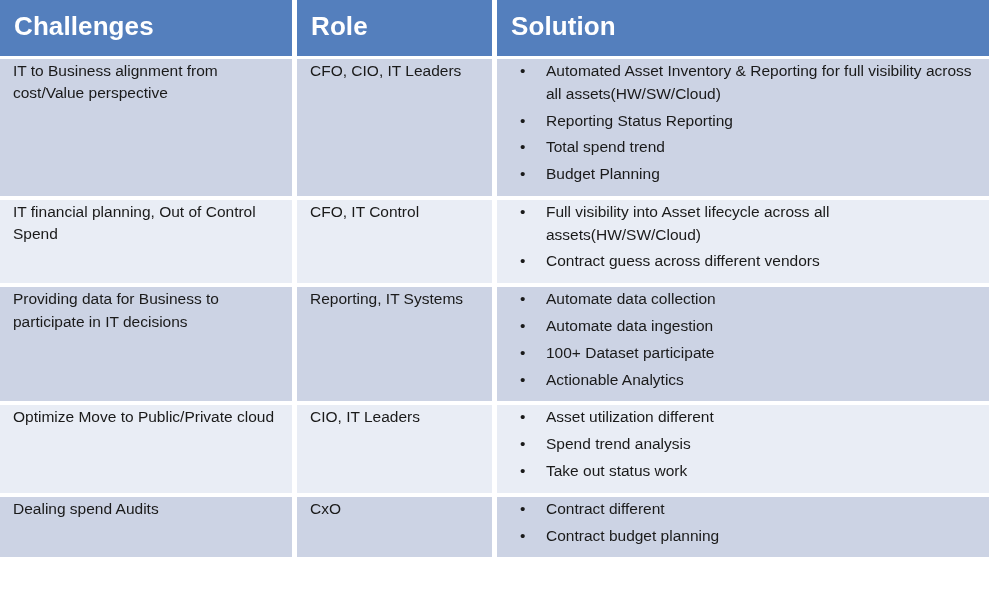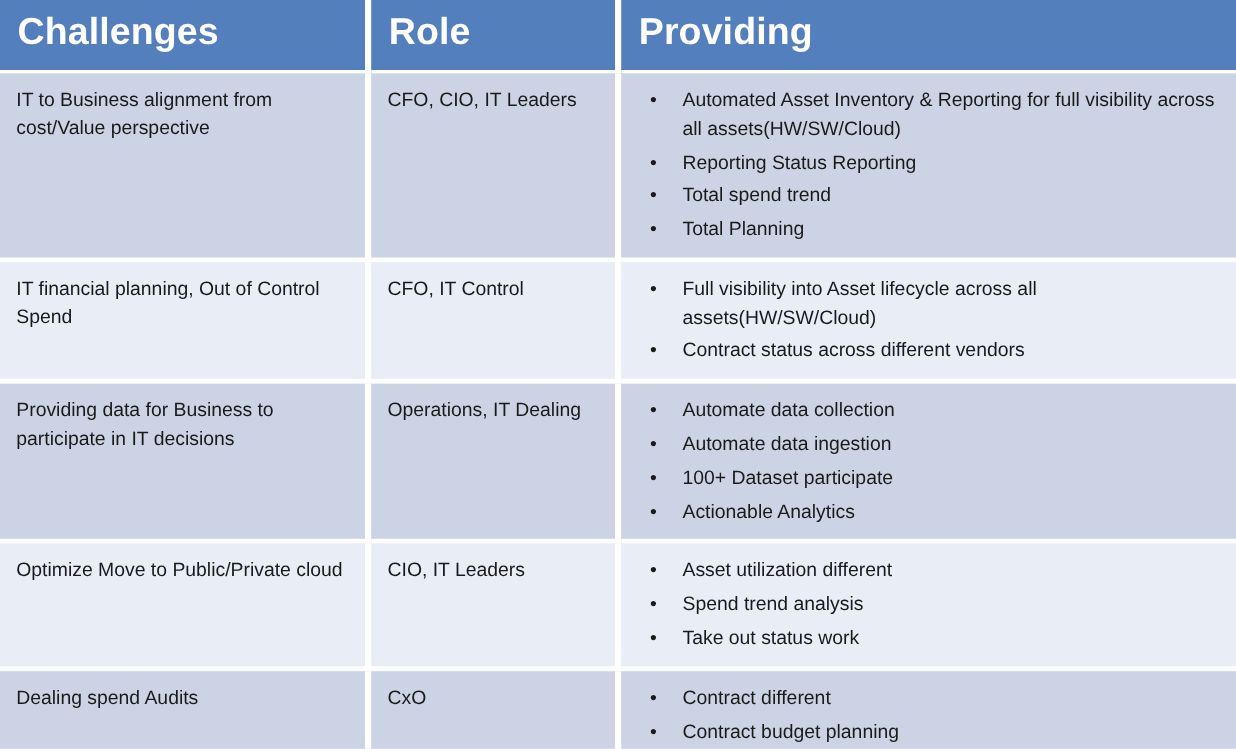--- a/index.html
+++ b/index.html
@@ -34,40 +34,40 @@
   col.col-role       { width: 200px; }
   col.col-solution   { width: 492px; }
 
   
   thead th {
     background: #提;
   }
   thead tr th {
     background: #547fbd;
     color: #ffffff;
-    font-size: 30px;
+    font-size: 26px;
     font-weight: bold;
     text-align: left;
     vertical-align: middle;
     height: 52px;
     padding: 0 0 4px 14px;
     border-right: 5px solid #ffffff;
     border-bottom: 3px solid #ffffff;
     letter-spacing: 0.1px;
   }
   thead tr th.last-col {
     border-right: none;
   }
 
   
   tbody td {
     vertical-align: top;
     font-size: 15.5px;
     color: #1a1a1a;
-    padding: 11px 12px 10px 13px;
+    padding: 1px 12px 10px 13px;
     border-right: 5px solid #ffffff;
     border-bottom: 4px solid #ffffff;
     line-height: 1.45;
   }
   tbody td.last-col { border-right: none; }
   tbody tr.row-dark td  { background: #ccd3e4; }
   tbody tr.row-light td { background: #e9edf5; }
   tbody tr:last-child td { border-bottom: none; }
 
   
@@ -102,60 +102,60 @@
   <table class="challenge-table">
     <colgroup>
       <col class="col-challenges">
       <col class="col-role">
       <col class="col-solution">
     </colgroup>
     <thead>
       <tr>
         <th>Challenges</th>
         <th>Role</th>
-        <th class="last-col">Providing</th>
+        <th class="last-col">Solution</th>
       </tr>
     </thead>
     <tbody id="table-body">
         <tr class="row-dark">
           <td>
             <span class="cell-text">IT to Business alignment from cost/Value perspective</span>
           </td>
           <td>
             <span class="role-text">CFO, CIO, IT Leaders</span>
           </td>
           <td class="last-col">
             <ul class="bullets">
               <li><span class="bullet-dot">•</span><span>Automated Asset Inventory &amp; Reporting for full visibility across all assets(HW/SW/Cloud)</span></li>
               <li><span class="bullet-dot">•</span><span>Reporting Status Reporting</span></li>
               <li><span class="bullet-dot">•</span><span>Total spend trend</span></li>
-              <li><span class="bullet-dot">•</span><span>Total Planning</span></li>
+              <li><span class="bullet-dot">•</span><span>Budget Planning</span></li>
             </ul>
           </td>
         </tr>
         <tr class="row-light">
           <td>
             <span class="cell-text">IT financial planning, Out of Control Spend</span>
           </td>
           <td>
             <span class="role-text">CFO, IT Control</span>
           </td>
           <td class="last-col">
             <ul class="bullets">
               <li><span class="bullet-dot">•</span><span>Full visibility into Asset lifecycle across all assets(HW/SW/Cloud)</span></li>
-              <li><span class="bullet-dot">•</span><span>Contract status across different vendors</span></li>
+              <li><span class="bullet-dot">•</span><span>Contract guess across different vendors</span></li>
             </ul>
           </td>
         </tr>
         <tr class="row-dark">
           <td>
             <span class="cell-text">Providing data for Business to participate in IT decisions</span>
           </td>
           <td>
-            <span class="role-text">Operations, IT Dealing</span>
+            <span class="role-text">Reporting, IT Systems</span>
           </td>
           <td class="last-col">
             <ul class="bullets">
               <li><span class="bullet-dot">•</span><span>Automate data collection</span></li>
               <li><span class="bullet-dot">•</span><span>Automate data ingestion</span></li>
               <li><span class="bullet-dot">•</span><span>100+ Dataset participate</span></li>
               <li><span class="bullet-dot">•</span><span>Actionable Analytics</span></li>
             </ul>
           </td>
         </tr>

